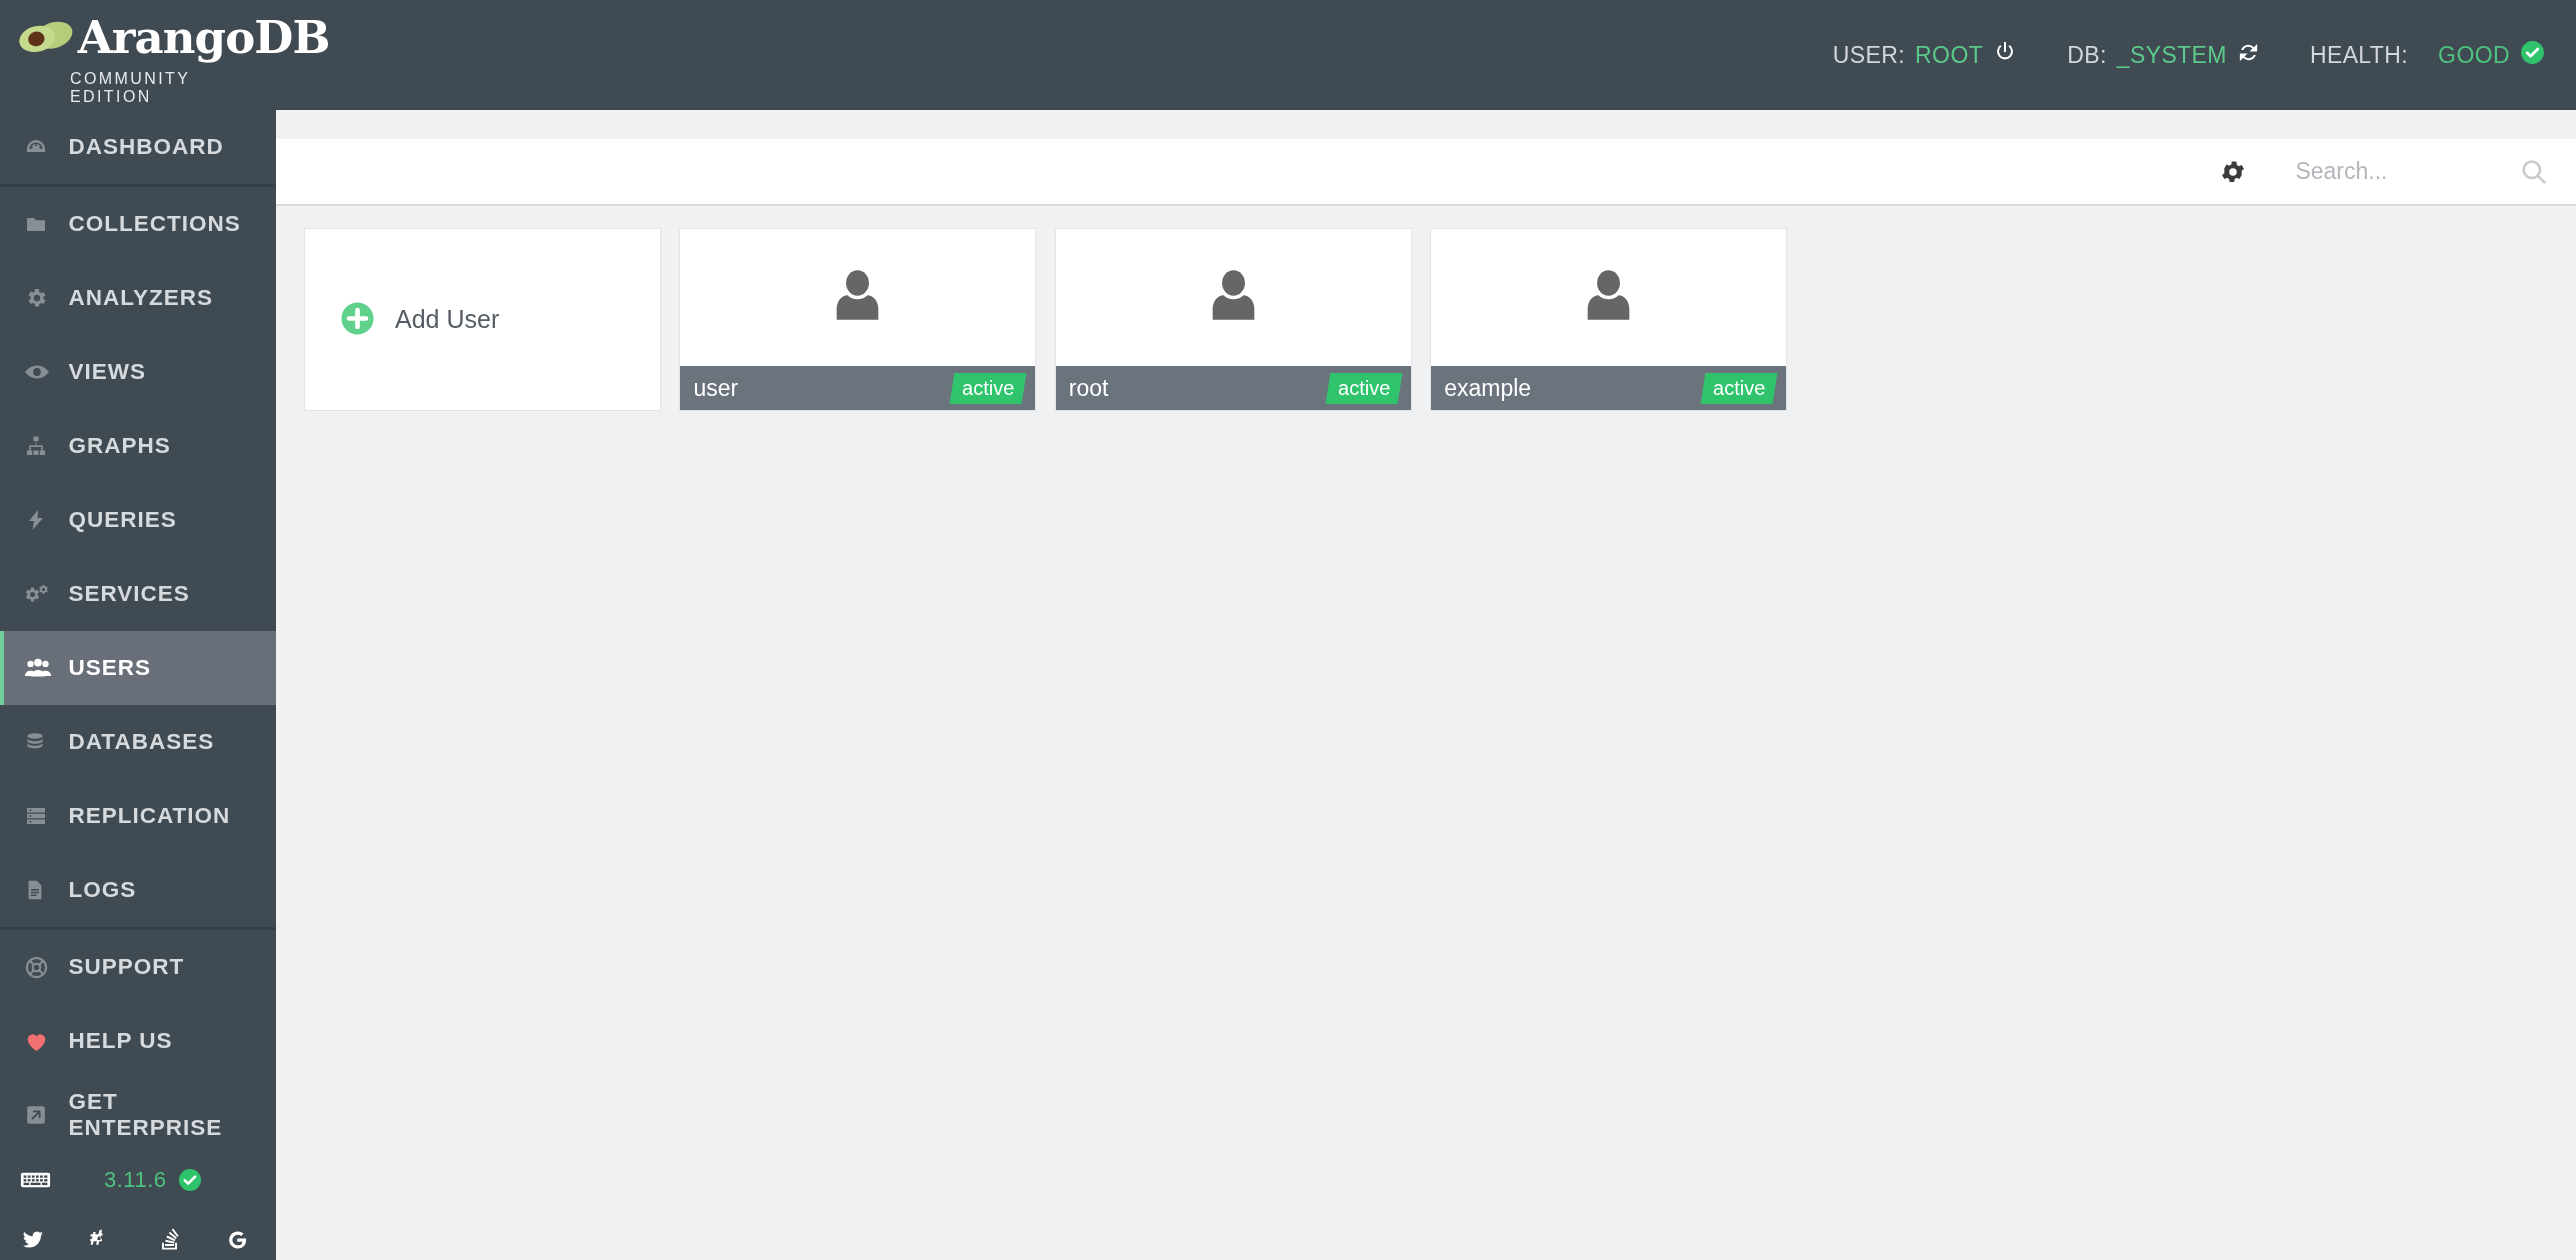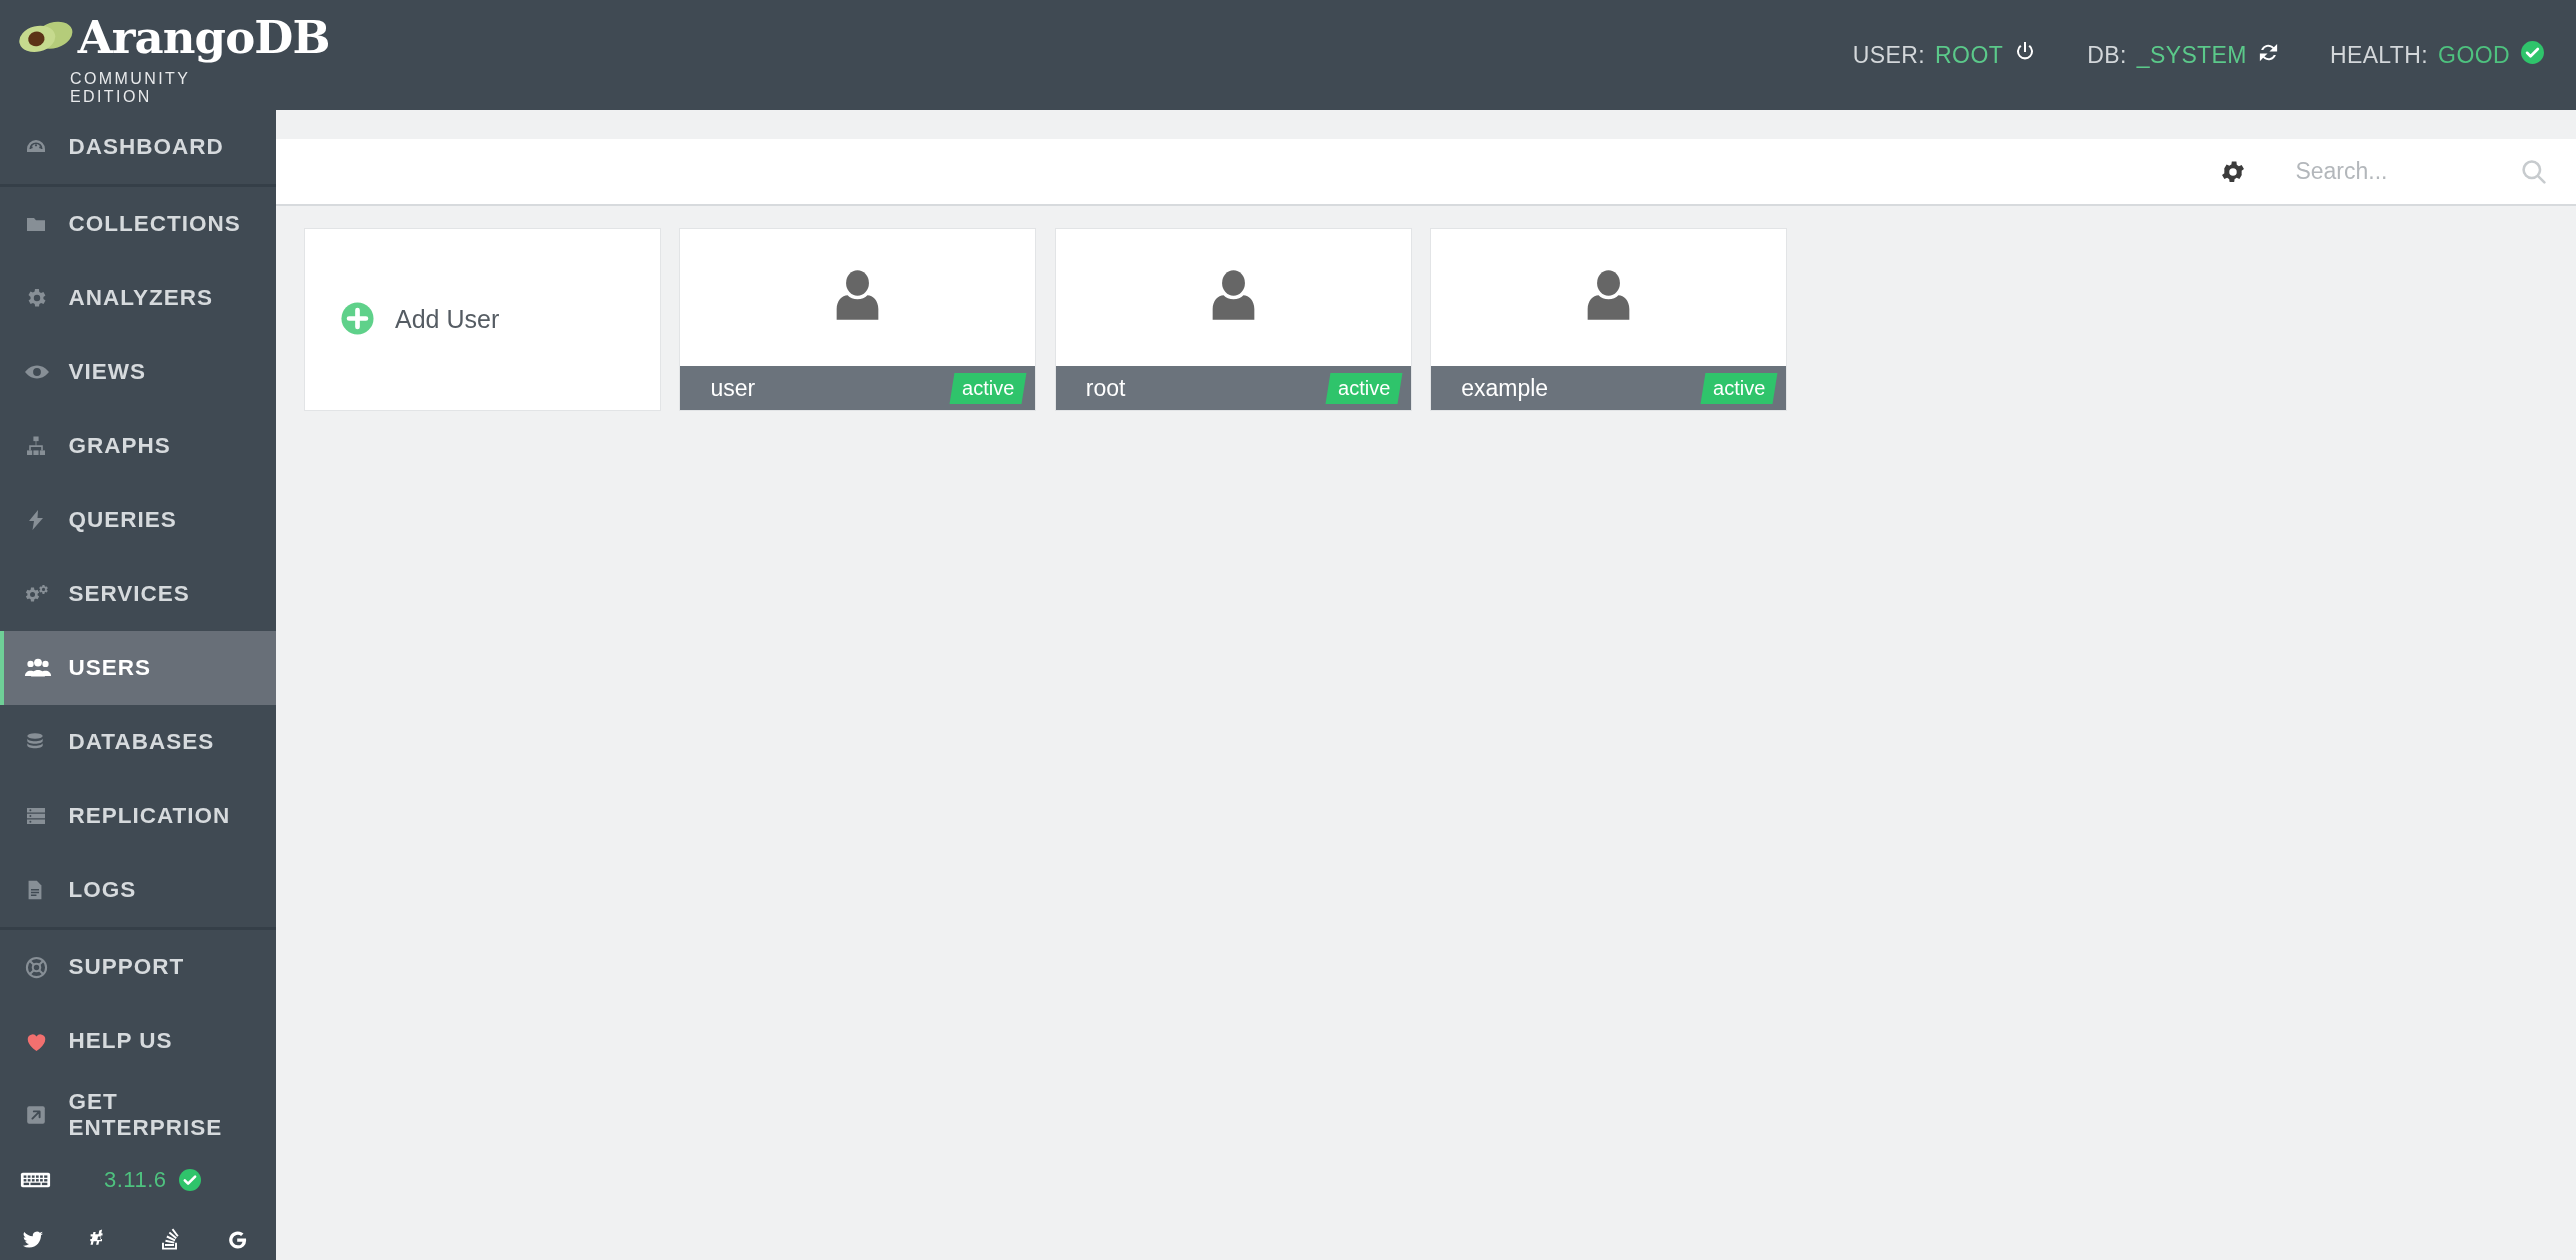--- a/index.html
+++ b/index.html
@@ -66,21 +66,21 @@
   .hstat {
     display: flex;
     align-items: center;
     gap: 10px;
     font-size: 23px;
     letter-spacing: 0.4px;
     color: #d3d7da;
     white-space: nowrap;
   }
   .hstat .hval { color: #5bc98a; }
-  .hstat .hval.green-strong { color: #4ec27f; }
+  .hstat .hval.green-strong { color: #4ec27f; margin-left: 20px; }
 
   .icon-power, .icon-refresh, .icon-checkcircle { display: inline-block; }
 
   
   #sidebar {
     position: absolute;
     left: 0; top: 110px;
     width: 276px;
     height: 1150px;
     background: #404a53;
@@ -231,21 +231,21 @@
   }
   .card.user .card-footer {
     position: absolute;
     left: 0; bottom: 0;
     width: 100%;
     height: 44px;
     background: #6b737c;
     display: flex;
     align-items: center;
     justify-content: space-between;
-    padding-left: 30px;
+    padding-left: 13px;
     padding-right: 0;
   }
   .card.user .uname {
     color: #ffffff;
     font-size: 23px;
   }
   .badge {
     background: #2fc46b;
     color: #ffffff;
     font-size: 20px;

